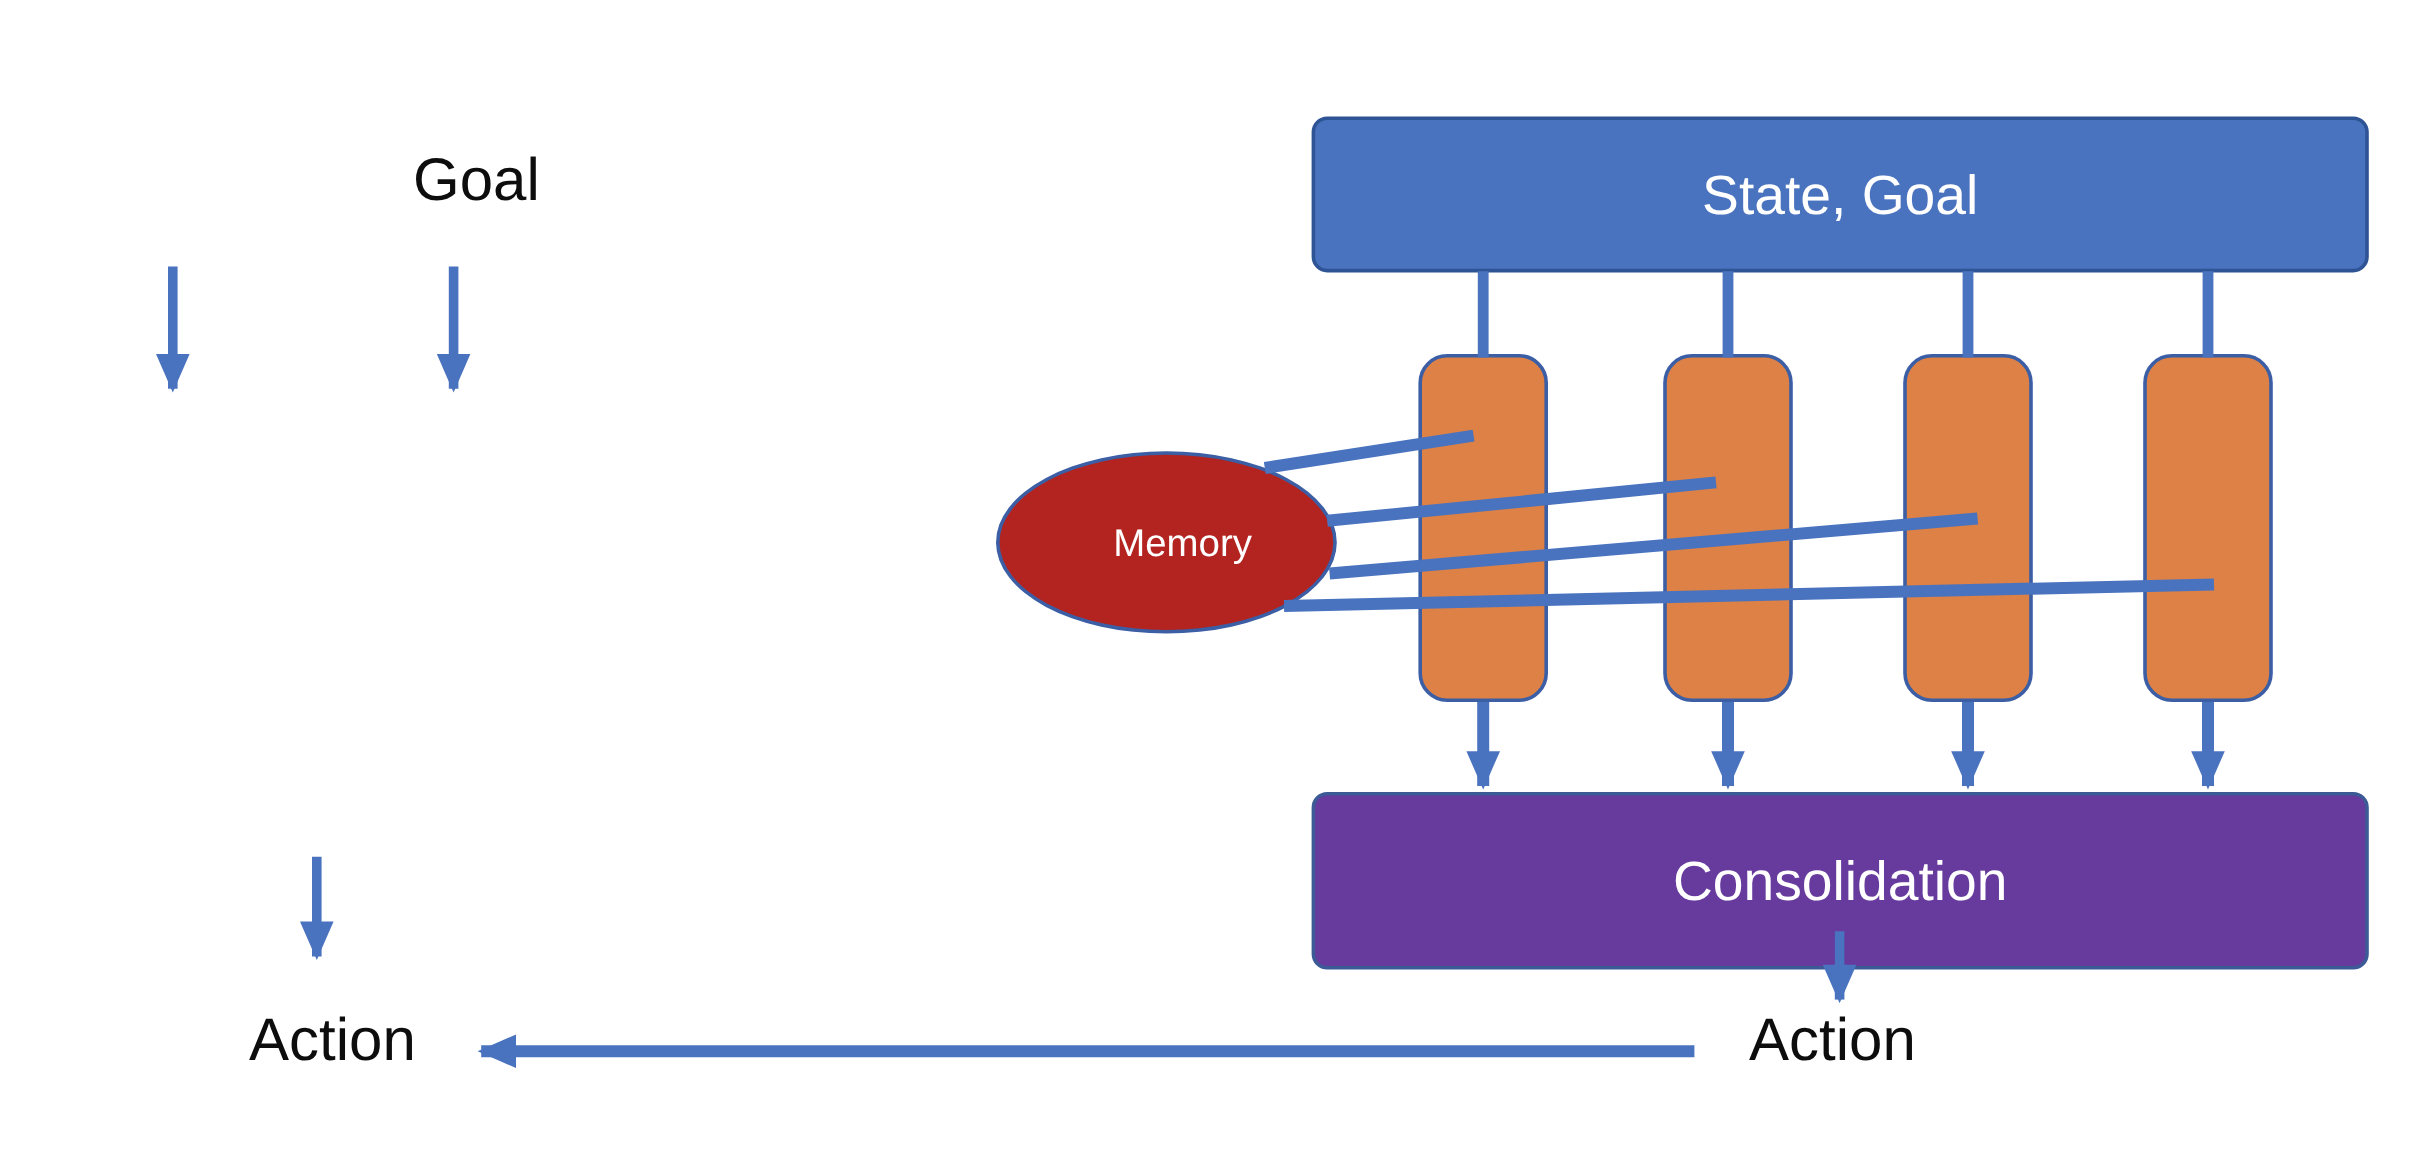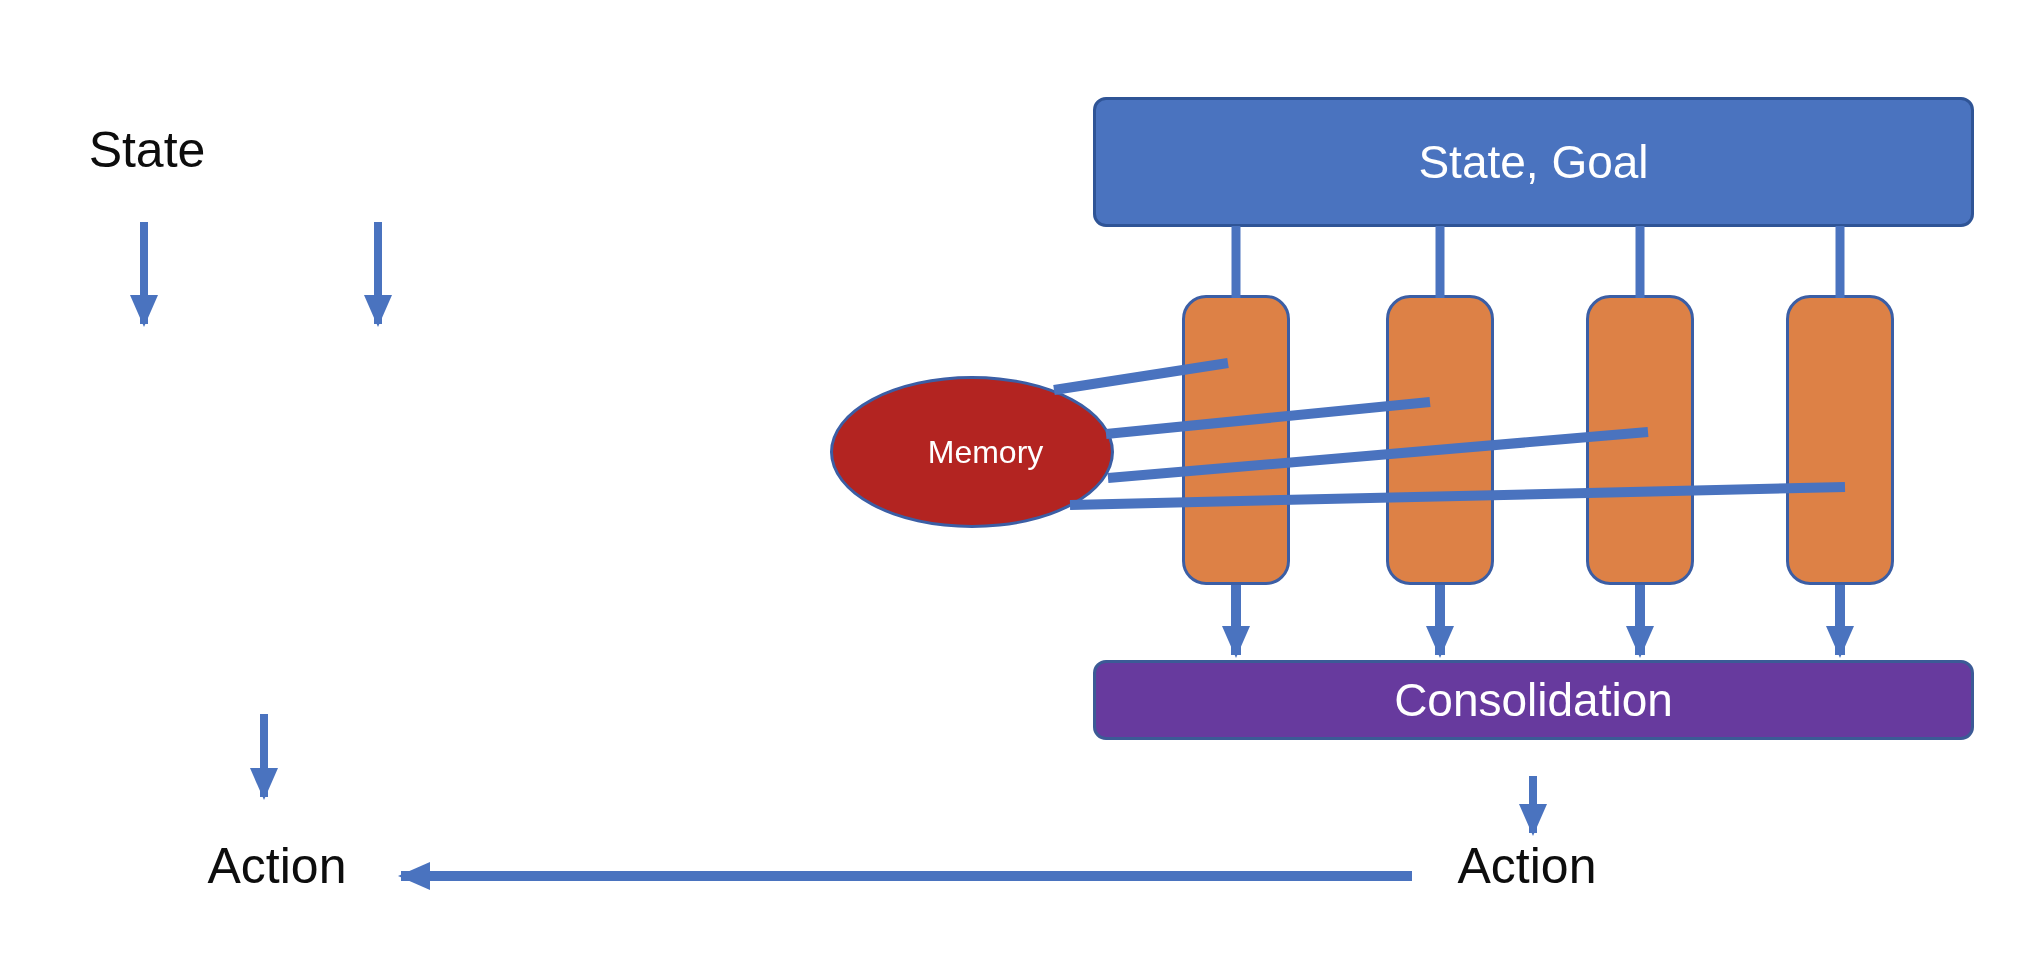--- a/index.html
+++ b/index.html
@@ -29,21 +29,21 @@
     left:52px;top:331px;width:440px;height:381px;
     background:var(--nn_fill);border:3px solid var(--nn_border);
   }
   .nn-box .box-label{font-size:50px;}
 
   .input-box{
     left:1093px;top:97px;width:881px;height:130px;
     background:var(--input_fill);border:3px solid var(--input_border);
   }
   .consolidation-box{
-    left:1093px;top:660px;width:881px;height:80px;
+    left:1093px;top:660px;width:881px;height:148px;
     background:var(--consolidation_fill);border:3px solid var(--consolidation_border);
   }
   .module{
     position:absolute;top:295px;width:108px;height:290px;border-radius:24px;
     background:var(--module_fill);border:3px solid var(--module_border);
   }
   .module.m1{left:1182px;} .module.m2{left:1386px;}
   .module.m3{left:1586px;} .module.m4{left:1786px;}
 
   .memory-ellipse{
@@ -64,21 +64,21 @@
   .drop{stroke-width:9px;}
   .modarrow{stroke-width:10px;}
   .memline{stroke-width:10px;}
   .ah-fill{fill:var(--connector);}
 </style>
 </head>
 <body>
 
 <div class="canvas">
 
-  <div class="label state-label">State</div>
+  <div class="label goal-label">Goal</div>
 
 
   <div class="label action-left-label">Action</div>
 
   <div class="shape input-box">
     <span class="box-label">State, Goal</span>
   </div>
 
   <div class="module m1"></div>
   <div class="module m2"></div>

